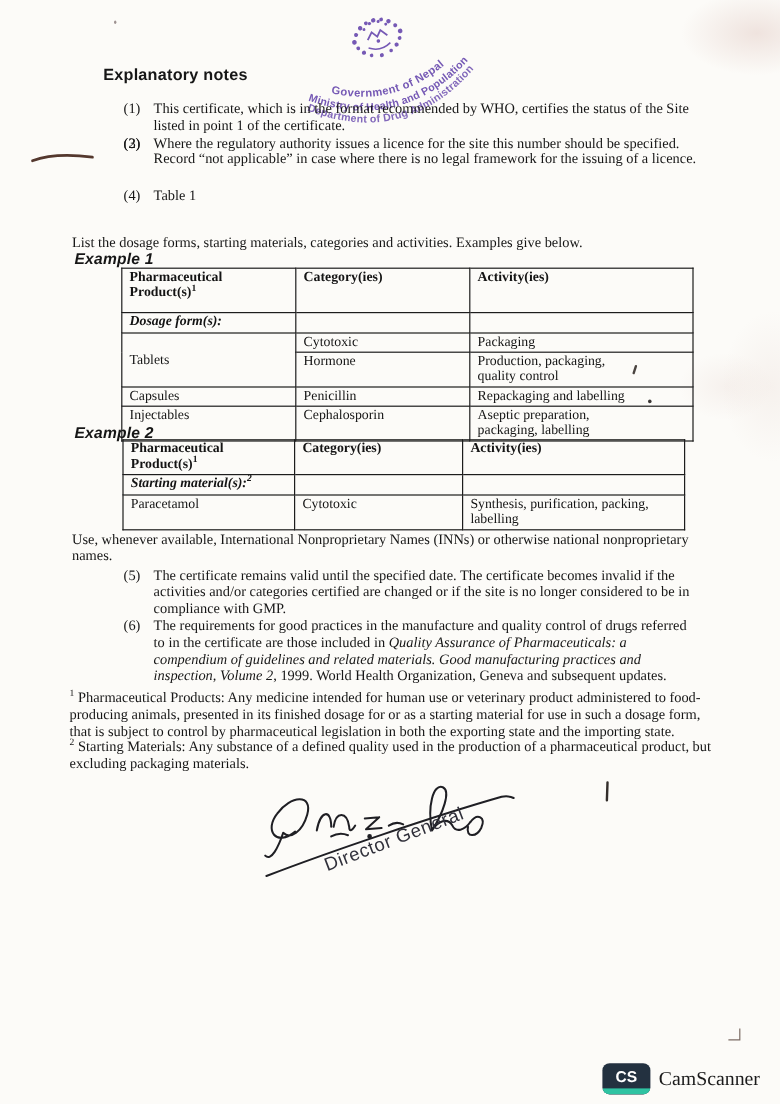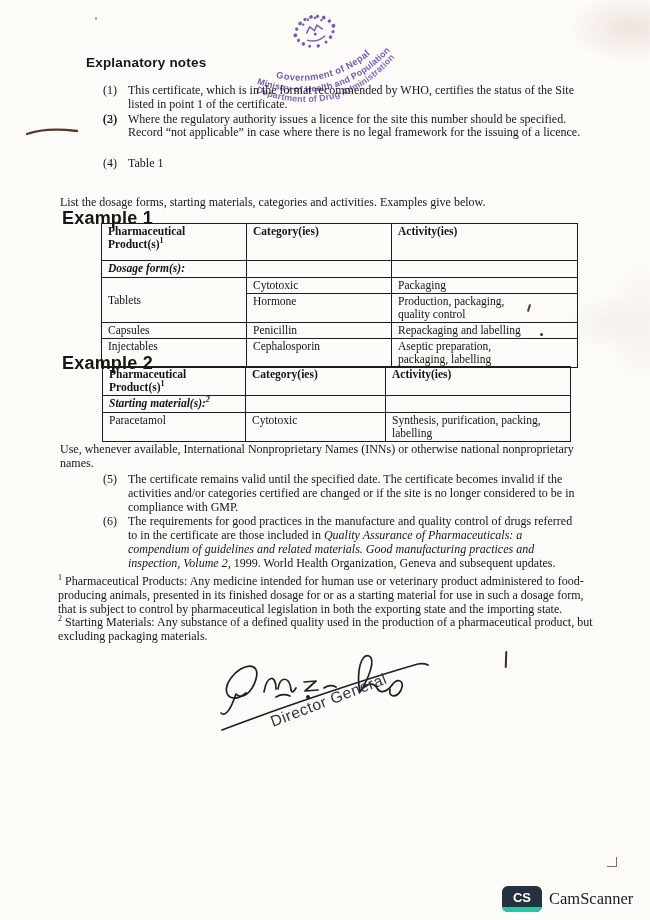--- a/index.html
+++ b/index.html
@@ -22,21 +22,21 @@
   .noteblock{font-size:12px;line-height:13.8px;}
   .notes-top{left:103px;top:84px;width:478px;}
   .notes-bottom{left:103px;top:473px;width:478px;}
   .note{position:relative;padding-left:25px;margin-bottom:1px;}
   .note .num{position:absolute;left:0;top:0;}
   .note4{margin-top:17px;}
   .italic{font-style:italic;}
 
   .intro{left:60px;top:196px;width:535px;font-size:12px;line-height:13.8px;}
   .ex-label{font-family:"Liberation Sans",sans-serif;font-weight:bold;
-            font-size:18px;letter-spacing:.2px;}
+            font-style:italic;font-size:13px;letter-spacing:.2px;}
   .ex1-label{left:62px;top:208px;}
   .ex2-label{left:62px;top:353px;}
 
   
   table{border-collapse:collapse;font-family:"Liberation Serif",serif;
         font-size:11.5px;line-height:13px;color:#141414;table-layout:fixed;}
   .table1{left:101px;top:223px;width:476px;}
   .table2{left:102px;top:366px;width:468px;}
   td,th{border:1.4px solid #1d1d1d;padding:1px 5px 1px 6px;
         vertical-align:top;text-align:left;}

